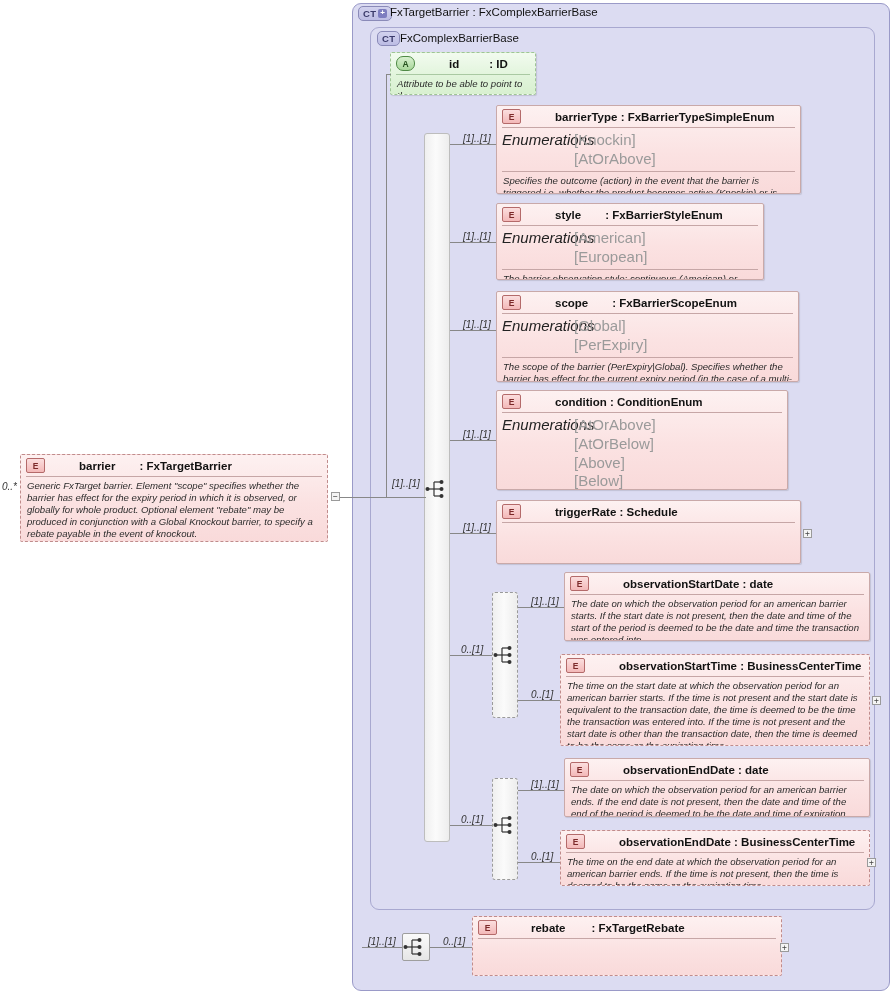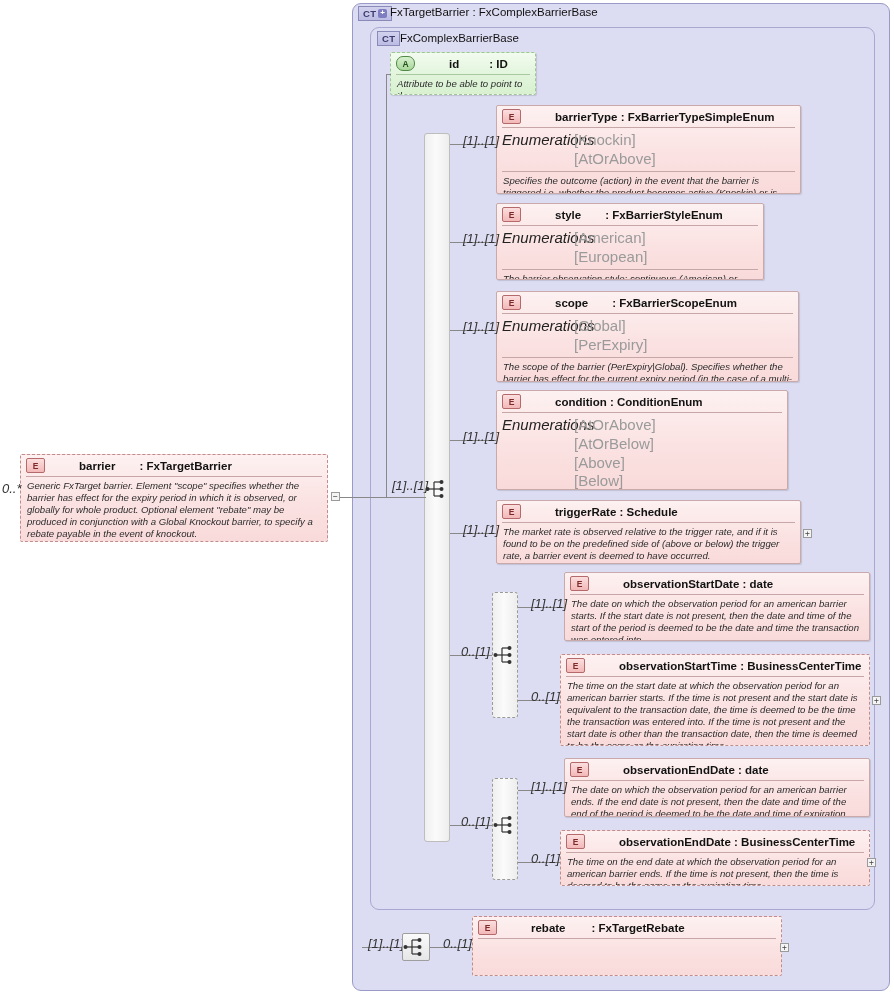--- a/index.html
+++ b/index.html
@@ -28,21 +28,21 @@
     border:1px solid #a8a8d0;
     border-radius:9px;
     box-sizing:border-box;
   }
   .ct-badge{
     position:absolute;
     display:flex;align-items:center;
     height:15px;
     padding:0 4px;
     border:1px solid #8a8ab8;
-    border-radius:0;
+    border-radius:5px;
     background:linear-gradient(#d2d2ee,#bcbce4);
     font-size:9.5px;font-weight:bold;color:#3a3a6a;
     letter-spacing:.3px;
     box-sizing:border-box;
   }
   .ct-plus{
     display:inline-block;width:9px;height:9px;line-height:8px;
     margin-left:2px;text-align:center;border-radius:2px;
     background:#7d7dc0;color:#fff;font-size:8px;font-weight:bold;
   }
@@ -137,21 +137,21 @@
     border-radius:2px;
     box-sizing:border-box;
   }
   .compositor{position:absolute;}
 
   
   .hline{position:absolute;height:1px;background:#888;}
   .vline{position:absolute;width:1px;background:#888;}
   .card{
     position:absolute;
-    font-size:13px;font-style:italic;color:#333;
+    font-size:10px;font-style:italic;color:#333;
     white-space:nowrap;
   }
   
   .toggle{
     position:absolute;
     width:9px;height:9px;
     border:1px solid #9a9a9a;
     background:#f4f4f4;
     box-sizing:border-box;
     font-size:8px;line-height:7px;text-align:center;color:#444;
@@ -298,21 +298,20 @@
   <div class="hline" style="left:450px;top:440px;width:46px;"></div>
   <div class="card" style="left:463px;top:429px;">[1]..[1]</div>
 
   <div class="node" style="left:496px;top:500px;width:305px;height:64px;">
     <div class="node-head">
       <span class="badge">E</span>
       <span class="node-name">triggerRate</span>
       <span class="node-type">&nbsp;<span>:</span> <span>Schedule</span></span>
     </div>
     <div class="sep"></div>
-    <div class="doc">The market rate is observed relative to the trigger rate, and if it is found to be on the predefined side of (above or below) the trigger rate, a barrier event is deemed to have occurred.</div>
   </div>
   <div class="hline" style="left:450px;top:533px;width:46px;"></div>
   <div class="card" style="left:463px;top:522px;">[1]..[1]</div>
   <div class="toggle" style="left:803px;top:529px;">+</div>
 
   <div class="seqbar optional" style="left:492px;top:592px;width:26px;height:126px;"></div>
   <div class="hline" style="left:450px;top:655px;width:42px;"></div>
   <div class="card" style="left:461px;top:644px;">0..[1]</div>
   <svg class="compositor" style="left:493px;top:644px;" width="24" height="22" viewBox="0 0 24 22">
     <circle cx="2.5" cy="11" r="2" fill="#333"></circle>

